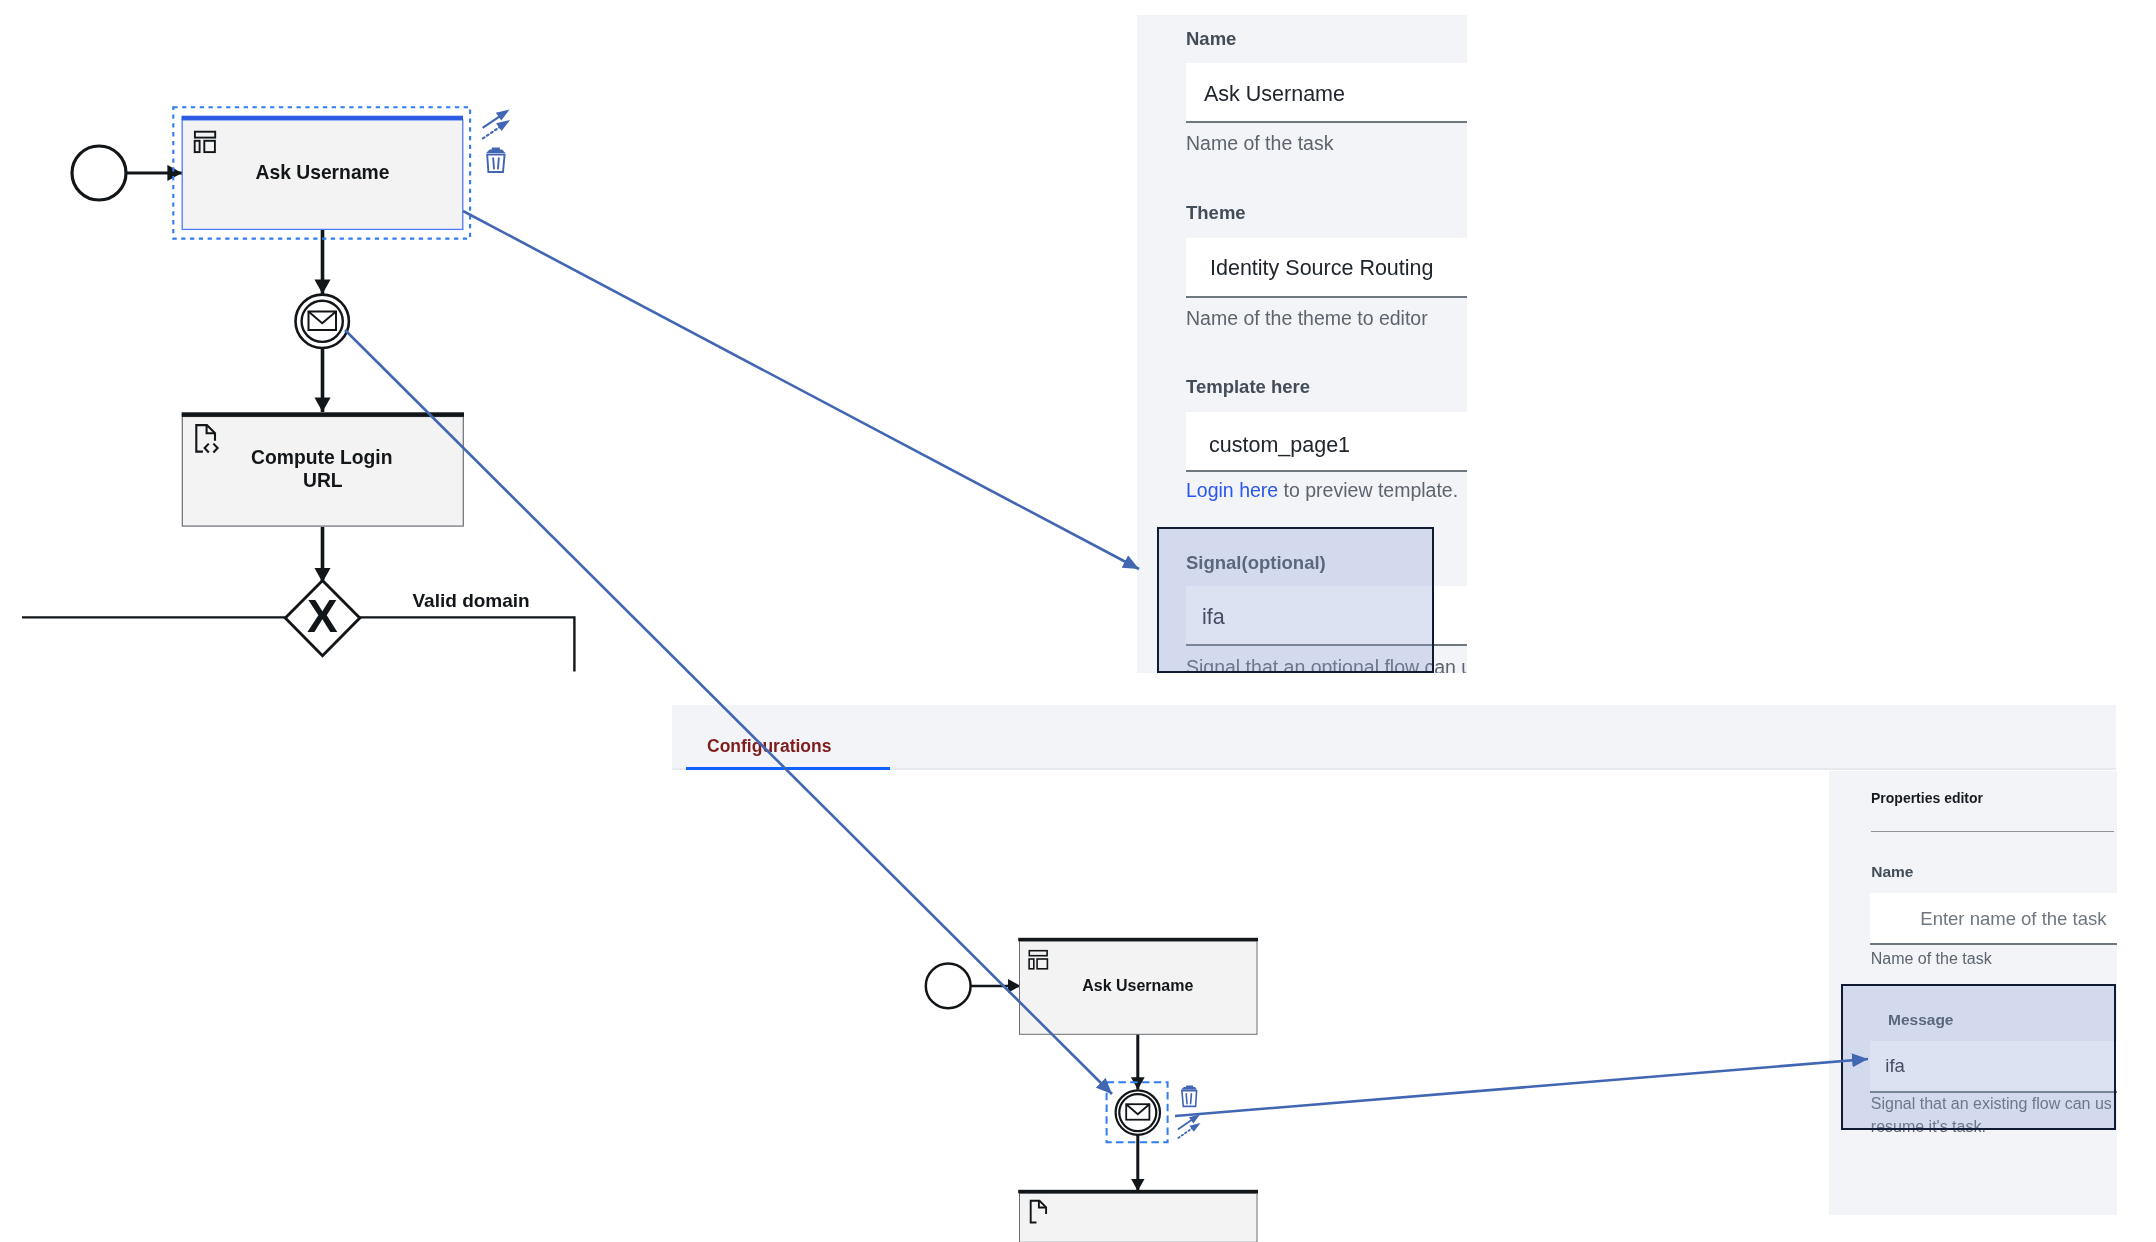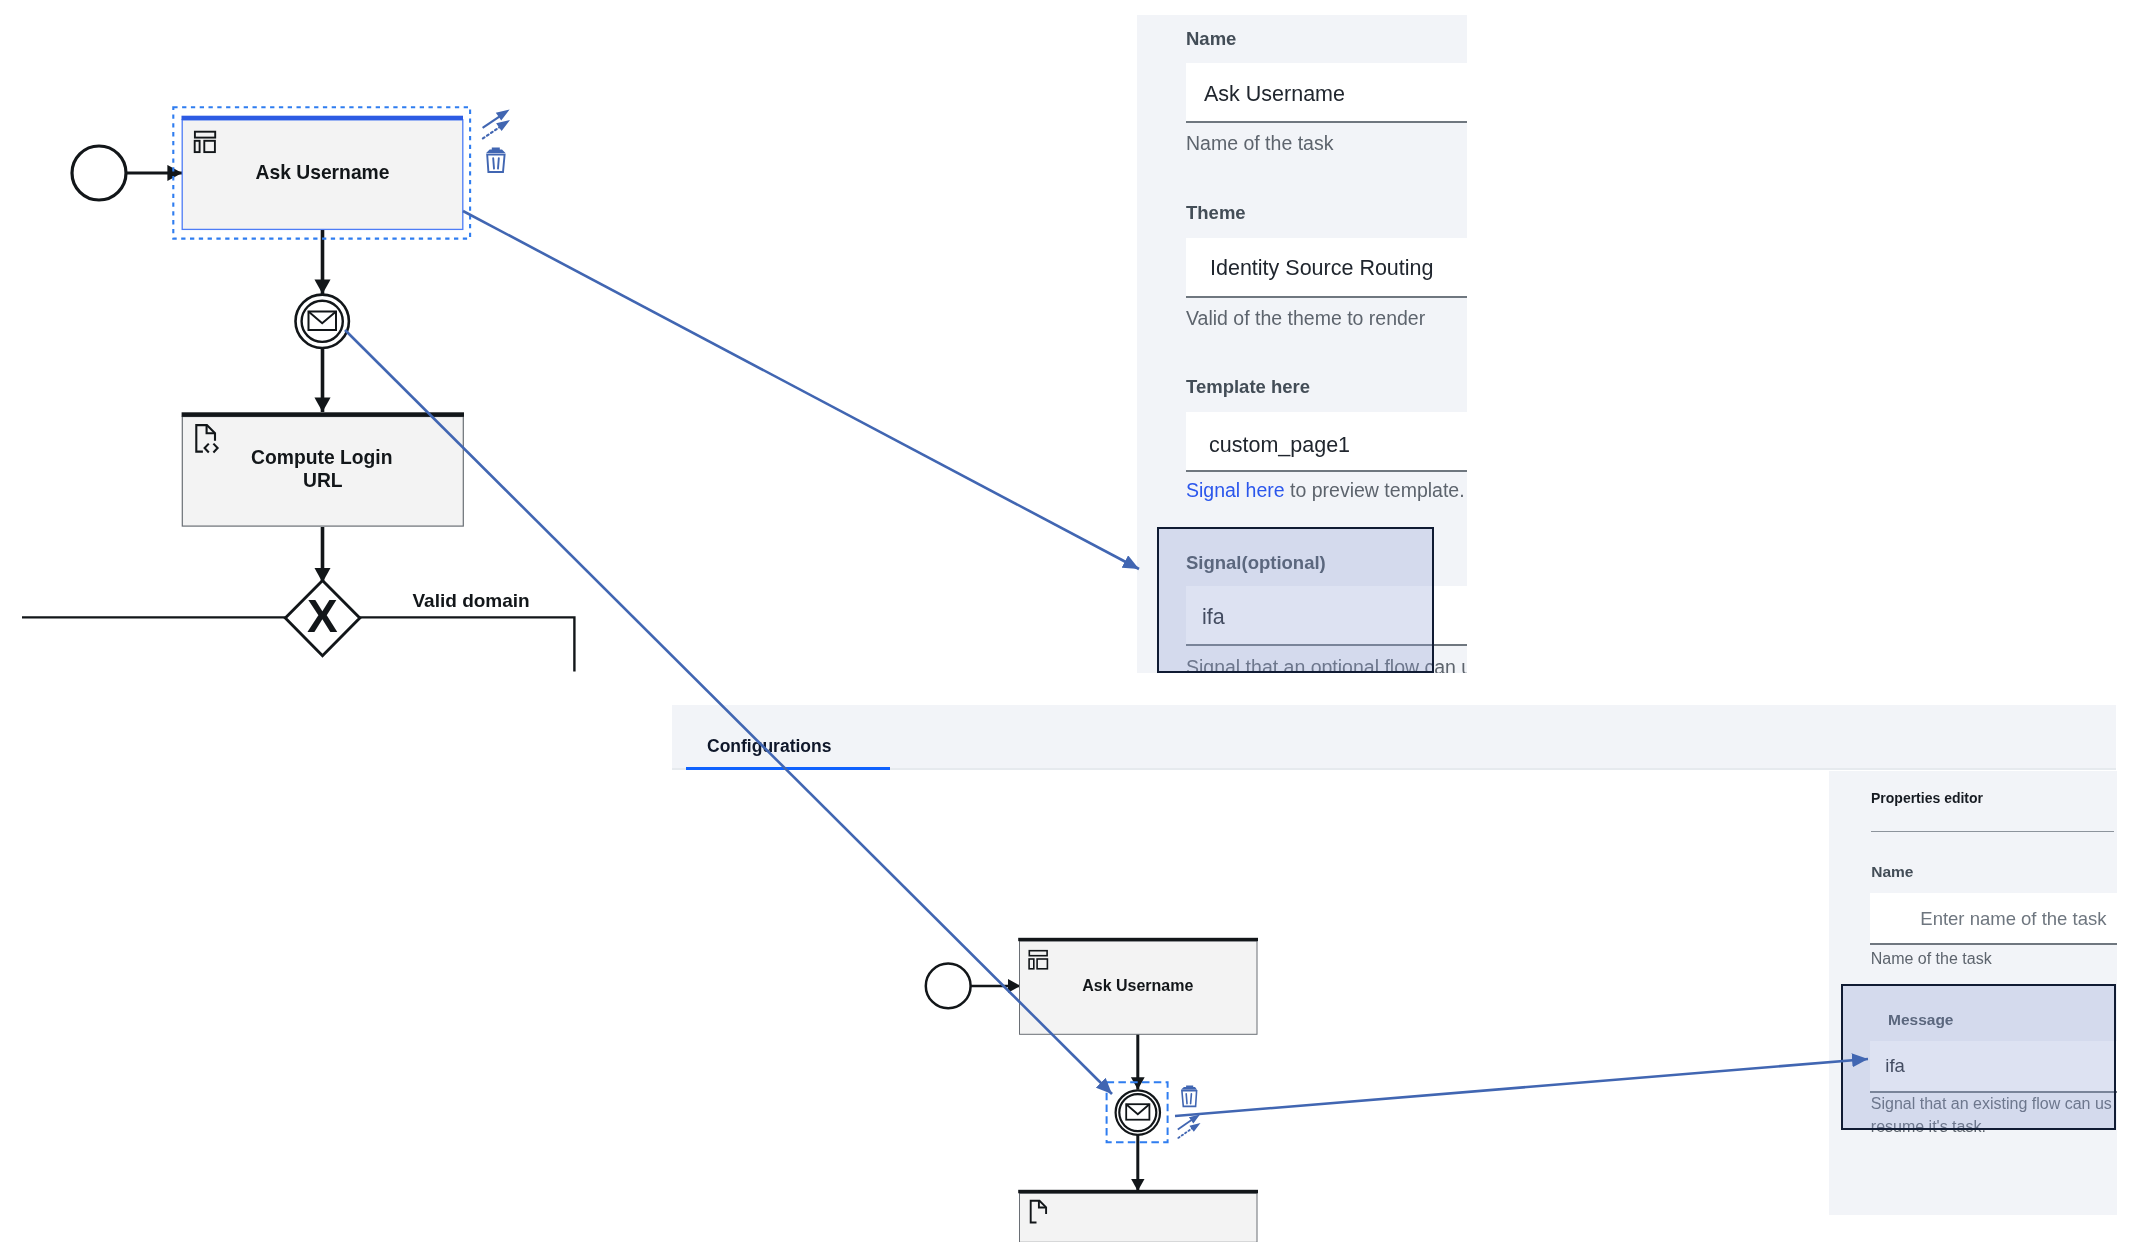--- a/index.html
+++ b/index.html
@@ -24,21 +24,21 @@
           background:rgba(145,160,212,0.308);}
   .panel-title{position:absolute;font-size:14px;font-weight:700;color:#161b22;white-space:nowrap;line-height:1;}
   .bp .fld-label{font-size:15.5px;}
   .bp .fld-value{font-size:18.5px;}
   .bp .fld-ph{font-size:18.5px;margin-left:34px;}
   .bp .fld-help{font-size:16px;}
   .panel-rule{position:absolute;height:1px;background:#8d949c;}
 
   
   .tabbar{position:absolute;background:#f2f4f8;}
-  .tab-label{position:absolute;font-size:17.5px;font-weight:700;color:#0f172a;white-space:nowrap;line-height:1;}
+  .tab-label{position:absolute;font-size:17.5px;font-weight:700;color:#7f1d1d;white-space:nowrap;line-height:1;}
   .tab-underline{position:absolute;background:#0f62fe;}
   .tab-rest{position:absolute;background:#e6eaee;}
 
   
   svg{position:absolute;overflow:visible;}
 </style>
 </head>
 <body>
 
 <div id="root">
@@ -116,26 +116,26 @@
 <div class="panel" style="left:1137px;top:15px;width:330px;height:657.5px;overflow:hidden;">
 
   <div class="fld-label" style="left:49px;top:15px;">Name</div>
   <div class="fld-input" style="left:49px;top:48.3px;width:281px;height:60.2px;"></div>
   <div class="fld-value" style="left:67px;top:69px;">Ask Username</div>
   <div class="fld-help" style="left:49px;top:118.5px;">Name of the task</div>
 
   <div class="fld-label" style="left:49px;top:189px;">Theme</div>
   <div class="fld-input" style="left:49px;top:222.5px;width:281px;height:60.2px;"></div>
   <div class="fld-value" style="left:73px;top:243px;">Identity Source Routing</div>
-  <div class="fld-help" style="left:49px;top:293.5px;">Valid of the theme to render</div>
+  <div class="fld-help" style="left:49px;top:293.5px;">Name of the theme to editor</div>
 
   <div class="fld-label" style="left:49px;top:363px;">Template here</div>
   <div class="fld-input" style="left:49px;top:397px;width:281px;height:60.2px;"></div>
   <div class="fld-value" style="left:72px;top:419.5px;">custom_page1</div>
-  <div class="fld-help" style="left:49px;top:466px;"><a href="#" class="fld-help-link" style="text-decoration:none;">Signal here</a> <span>to preview template.</span></div>
+  <div class="fld-help" style="left:49px;top:466px;"><a href="#" class="fld-help-link" style="text-decoration:none;">Login here</a> <span>to preview template.</span></div>
 
   <div class="fld-label" style="left:49px;top:539px;">Signal(optional)</div>
   <div class="fld-input" style="left:49px;top:571px;width:281px;height:60.2px;"></div>
   <div class="fld-value" style="left:65px;top:592px;">ifa</div>
   <div class="fld-help" style="left:49px;top:642.5px;">Signal that an optional flow can u</div>
 </div>
 
 <div class="hl-box" style="left:1157px;top:527px;width:277px;height:145.5px;"></div>
 
 <div class="tabbar" style="left:672px;top:705px;width:1444px;height:65px;">

